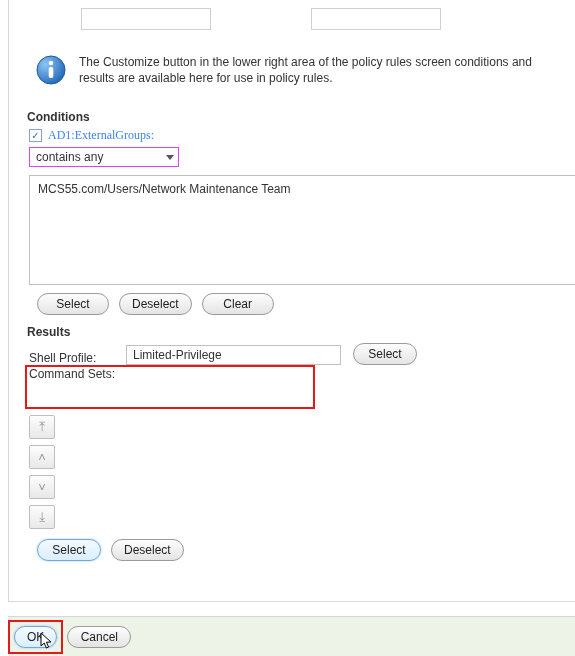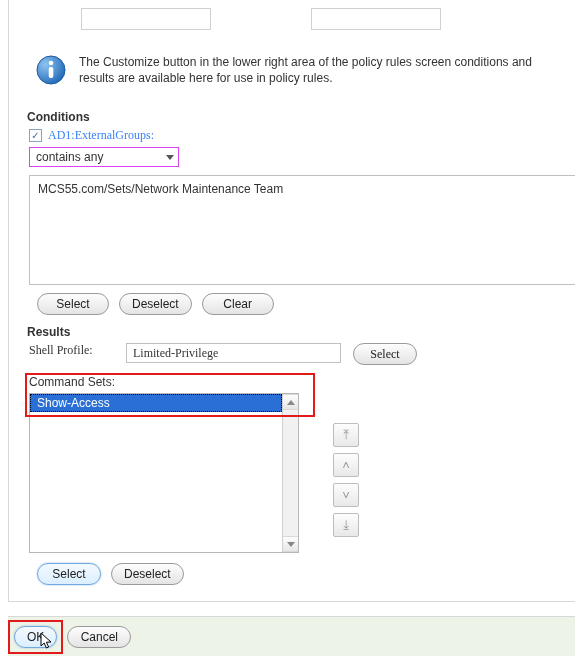--- a/index.html
+++ b/index.html
@@ -98,23 +98,22 @@
     display: inline-flex; align-items: center; justify-content: center;
     cursor: pointer;
   }
   .btn.wide { min-width: 72px; }
   .btn.primary {
     border: 1px solid #6fa7df;
     background: linear-gradient(#f4faff, #dbeeff);
     box-shadow: 0 0 2px rgba(80,150,220,0.6);
   }
   .results-row {
-    display: flex; align-items: flex-start; gap: 12px;
-    margin: 4px 0 10px 8px;
-    font-family: Liberation Serif, serif;
+    display: flex; align-items: flex-end; gap: 12px;
+    margin: 4px 0 2px 8px;
   }
   .field-label { width: 85px; color: #333; }
   .text-input {
     height: 20px; width: 215px;
     border: 1px solid #c0c0c0;
     background: #fff;
     padding: 0 6px;
     display: flex; align-items: center;
   }
   .cmdsets-area {
@@ -237,21 +236,21 @@
       </span>
       <span class="cond-label">AD1:ExternalGroups:</span>
     </div>
 
     <div class="select-control">
       <span>contains any</span>
       <span class="caret-down"></span>
     </div>
 
     <div class="textarea-box">
-      <span>MCS55.com/Sets/Network Maintenance Team</span>
+      <span>MCS55.com/Users/Network Maintenance Team</span>
     </div>
 
     <div class="btn-row">
       <div class="btn wide">Select</div>
       <div class="btn wide">Deselect</div>
       <div class="btn wide">Clear</div>
     </div>
 
     <div class="section-title">Results</div>
 
@@ -261,35 +260,20 @@
         <span>Limited-Privilege</span>
       </div>
       <div class="btn">Select</div>
     </div>
 
     <div class="cmdsets-area">
       <div class="red-box"></div>
       <div class="cmdsets-label">Command Sets:</div>
 
       <div class="list-wrap">
-        <div class="listbox">
-          <div class="list-items">
-            <div class="list-item">
-              <span>Show-Access</span>
-            </div>
-          </div>
-          <div class="list-scroll">
-            <div class="scroll-arrow">
-                <span class="tri-up"></span>
-              </div>
-            <div class="scroll-arrow">
-                <span class="tri-down"></span>
-              </div>
-          </div>
-        </div>
 
         <div class="move-col">
           <div class="move-btn">
               <span>⤒</span>
             </div>
           <div class="move-btn">
               <span>˄</span>
             </div>
           <div class="move-btn">
               <span>˅</span>

